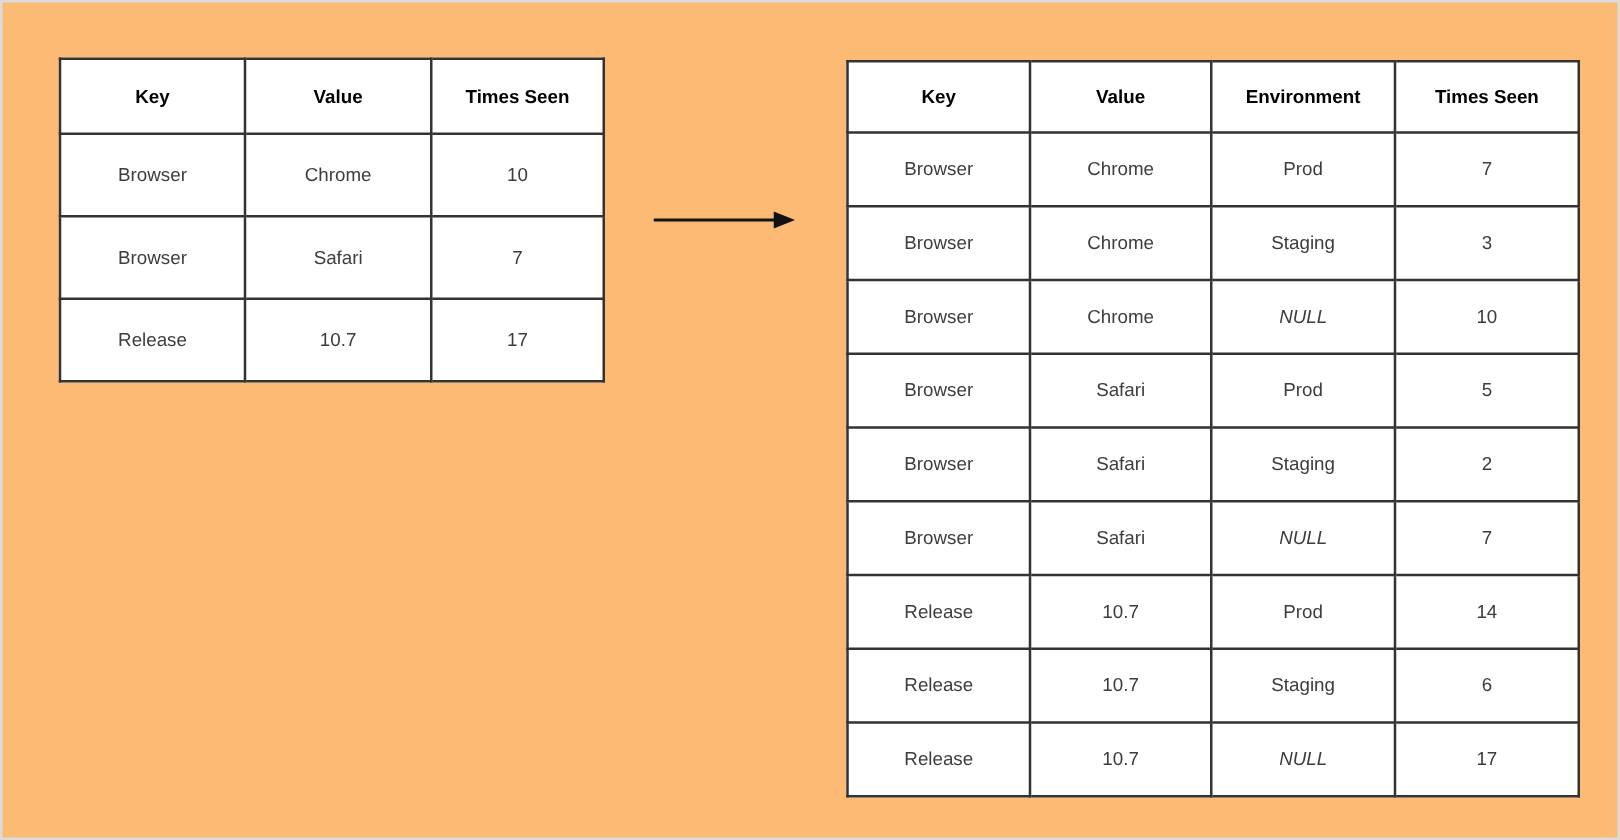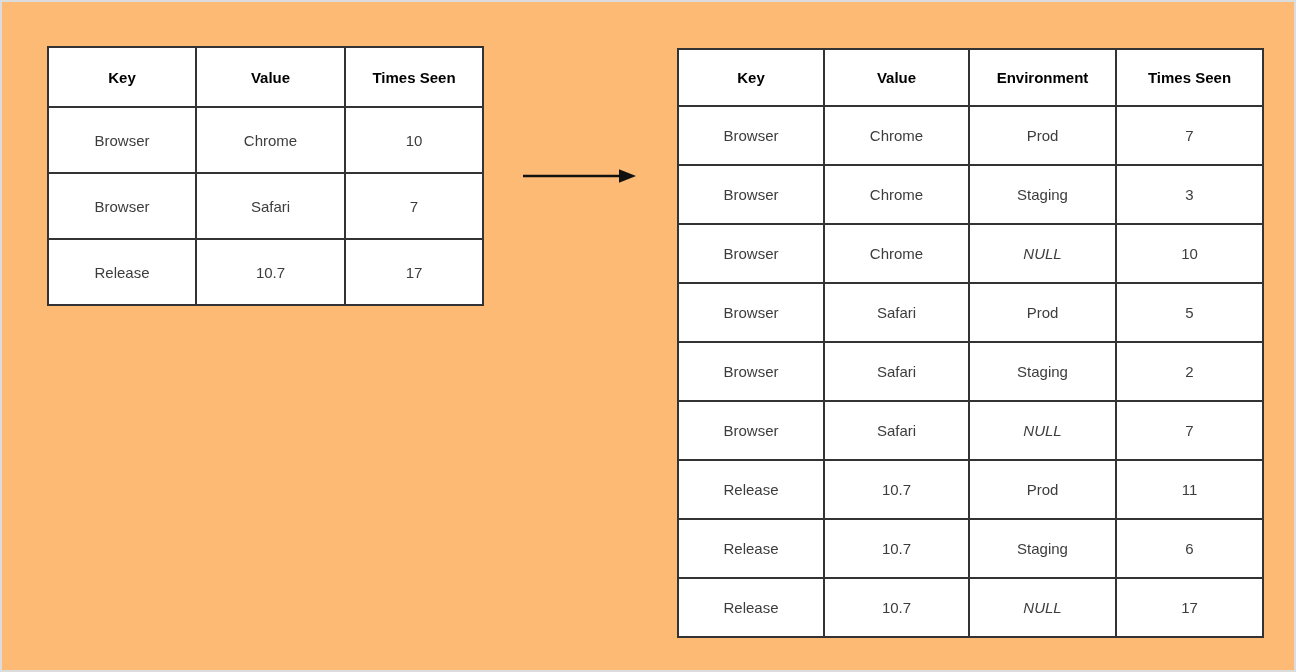--- a/index.html
+++ b/index.html
@@ -155,21 +155,21 @@
       <tr>
         <td>Browser</td>
         <td>Safari</td>
         <td class="null-cell">NULL</td>
         <td>7</td>
       </tr>
       <tr>
         <td>Release</td>
         <td>10.7</td>
         <td>Prod</td>
-        <td>11</td>
+        <td>14</td>
       </tr>
       <tr>
         <td>Release</td>
         <td>10.7</td>
         <td>Staging</td>
         <td>6</td>
       </tr>
       <tr>
         <td>Release</td>
         <td>10.7</td>

